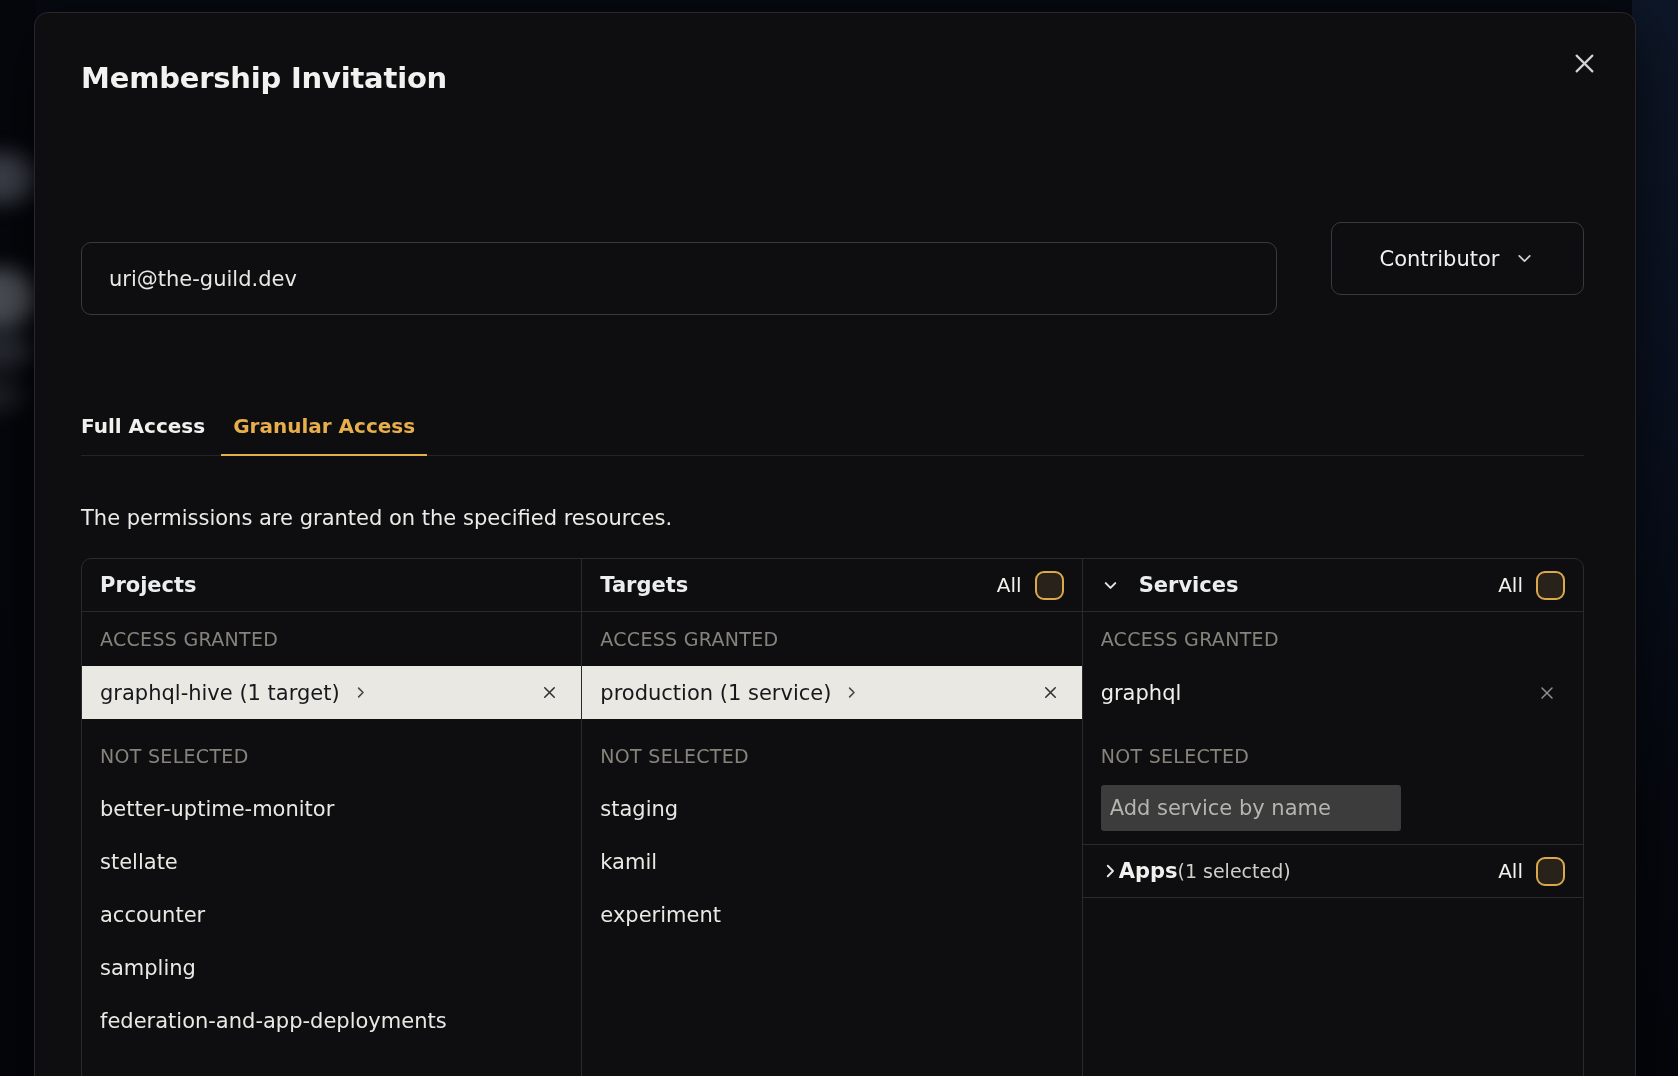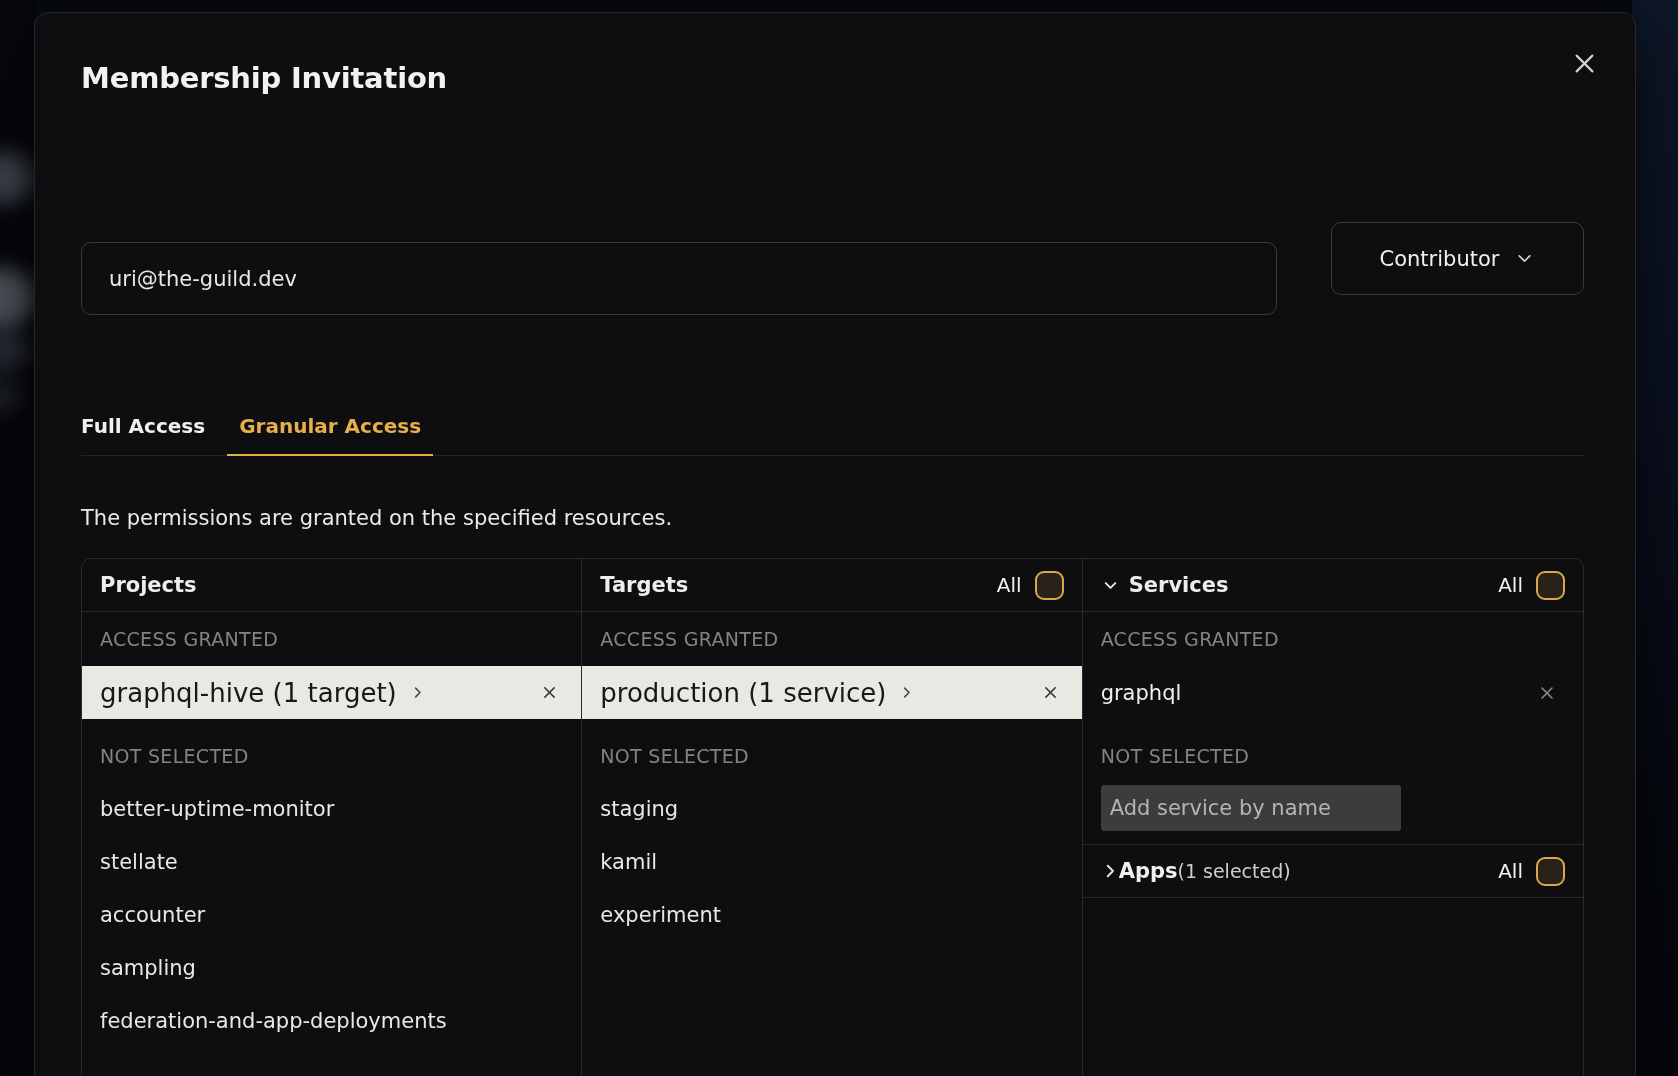--- a/index.html
+++ b/index.html
@@ -41,42 +41,42 @@
     margin-top:20px;
   }
   .role-select{
     position:absolute;left:1296px;top:209px;width:253px;height:73px;
     border:1px solid #3a3a3e;border-radius:10px;display:flex;align-items:center;justify-content:center;
     gap:15px;cursor:pointer;background:transparent;
   }
   .role-select span{font-size:21px;color:#f0f0ee;font-weight:400;}
 
   
-  .tabs{position:absolute;left:46px;top:401px;width:1503px;display:flex;gap:22px;border-bottom:1px solid #242428;}
+  .tabs{position:absolute;left:46px;top:401px;width:1503px;display:flex;gap:16px;border-bottom:1px solid #242428;}
   .tab{background:none;border:none;cursor:pointer;font-family:inherit;
     font-size:20px;font-weight:700;color:#f0f0ee;padding:0 0 17px 0;}
   .tab.active{color:#e7ae4c;border-bottom:2px solid #e7ae4c;margin-bottom:-1px;padding:0 12px 16px 12px;}
 
   .note{position:absolute;left:46px;top:493px;font-size:21px;color:#eaeae6;}
 
   
   .perm-table{position:absolute;left:46px;top:545px;width:1503px;height:575px;
     border:1px solid #2a2a2d;border-radius:10px;overflow:hidden;display:flex;}
   .col{width:501px;height:100%;display:flex;flex-direction:column;border-right:1px solid #2a2a2d;}
   .col:last-child{border-right:none;}
   .col-header{height:53px;flex:0 0 53px;border-bottom:1px solid #2a2a2d;display:flex;align-items:center;
     padding:0 18px;font-size:21px;font-weight:700;color:#ecedee;}
   .col-header .right{margin-left:auto;display:flex;align-items:center;gap:13px;}
   .all-label{font-size:20px;font-weight:400;color:#f0f0ec;}
   .checkbox{width:29px;height:29px;border:2px solid #dca94a;border-radius:9px;background:#29221a;cursor:pointer;flex:0 0 29px;}
   .section-label{height:54px;flex:0 0 54px;display:flex;align-items:center;padding:0 18px;
     font-size:19px;color:#85837a;letter-spacing:.3px;}
   .ns-label{height:53px;flex:0 0 53px;margin-top:10px;}
   .sel-row{height:53px;flex:0 0 53px;background:#e9e8e3;display:flex;align-items:center;
-    padding:0 22px 0 18px;font-size:26px;color:#17181a;cursor:pointer;gap:13px;}
+    padding:0 22px 0 18px;font-size:21px;color:#17181a;cursor:pointer;gap:13px;}
   .sel-row .remove{margin-left:auto;}
   .svc-row{height:53px;flex:0 0 53px;display:flex;align-items:center;padding:0 26px 0 18px;
     font-size:21px;color:#efefec;gap:4px;}
   .svc-row .remove{margin-left:auto;}
   .remove{background:none;border:none;cursor:pointer;display:flex;align-items:center;justify-content:center;padding:0;}
   .item{height:53px;flex:0 0 53px;display:flex;align-items:center;padding:0 18px;font-size:21px;color:#e9e9e4;cursor:pointer;}
   .add-service{margin:3px 0 0 18px;width:300px;height:46px;background:#3c3c3c;border:none;border-radius:3px;
     color:#b5b5af;font-size:21px;padding:0 9px;outline:none;
     font-family:"DejaVu Sans","Liberation Sans",sans-serif;}
   .add-service::placeholder{color:#b5b5af;opacity:1;}
@@ -184,21 +184,21 @@
         </button>
       </div>
       <div class="section-label ns-label">NOT SELECTED</div>
       <div class="item">staging</div>
       <div class="item">kamil</div>
       <div class="item">experiment</div>
     </div>
 
     <div class="col">
       <div class="col-header">
-        <span style="display:flex;align-items:center;gap:9px;">
+        <span style="display:flex;align-items:center;gap:19px;">
           <span>
             <svg width="19" height="19" viewBox="0 0 24 24" fill="none" stroke="#e6e6e8" stroke-width="2.5" stroke-linecap="round" stroke-linejoin="round">
                 <path d="M6 9 L12 15 L18 9"></path>
               </svg>
           </span>
           <span>Services</span>
         </span>
         <span class="right">
           <span class="all-label">All</span>
           <span class="checkbox"></span>

